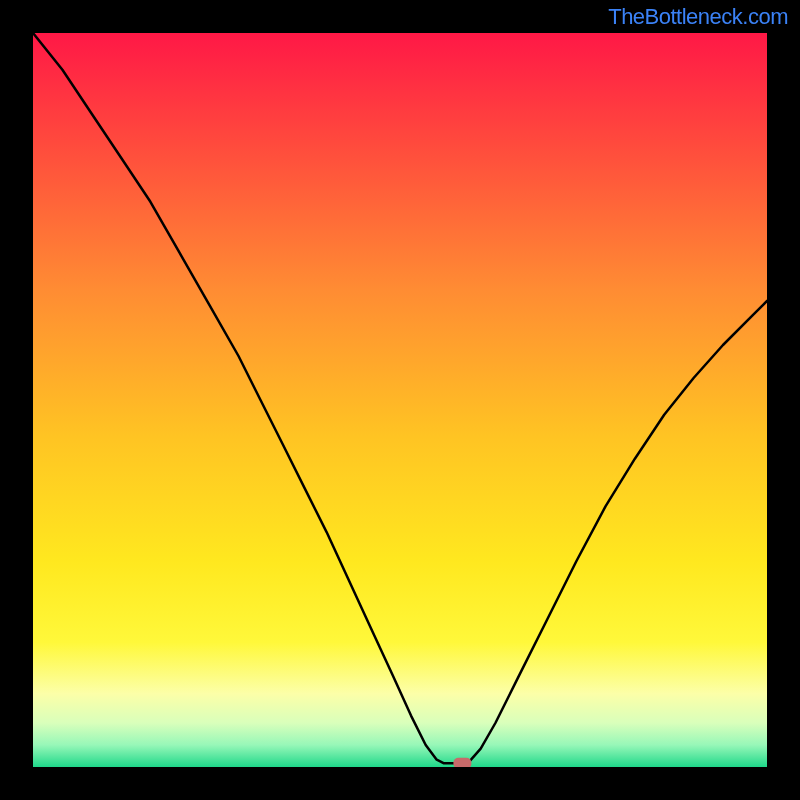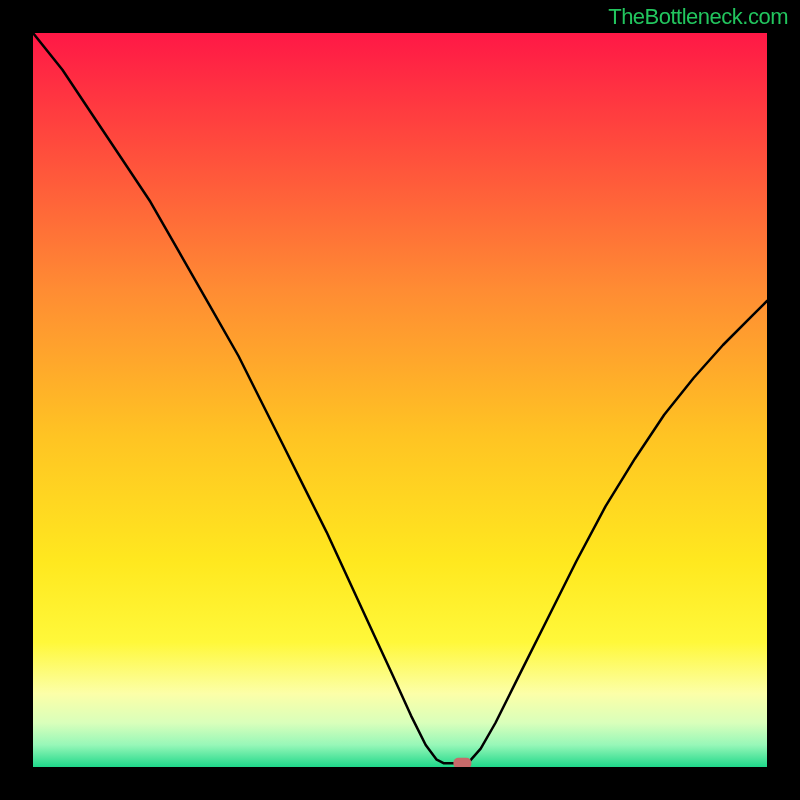--- a/index.html
+++ b/index.html
@@ -8,21 +8,21 @@
   background: #000;
   width: 800px;
   height: 800px;
   overflow: hidden;
   position: relative;
 }
 .watermark {
   position: absolute;
   top: 4px;
   right: 12px;
-  color: #22c55e;
+  color: #3b82f6;
   font-family: Arial, Helvetica, sans-serif;
   font-size: 22px;
   font-weight: 500;
   z-index: 10;
   letter-spacing: -0.5px;
 }
 .frame {
   position: absolute;
   left: 33px;
   top: 33px;

